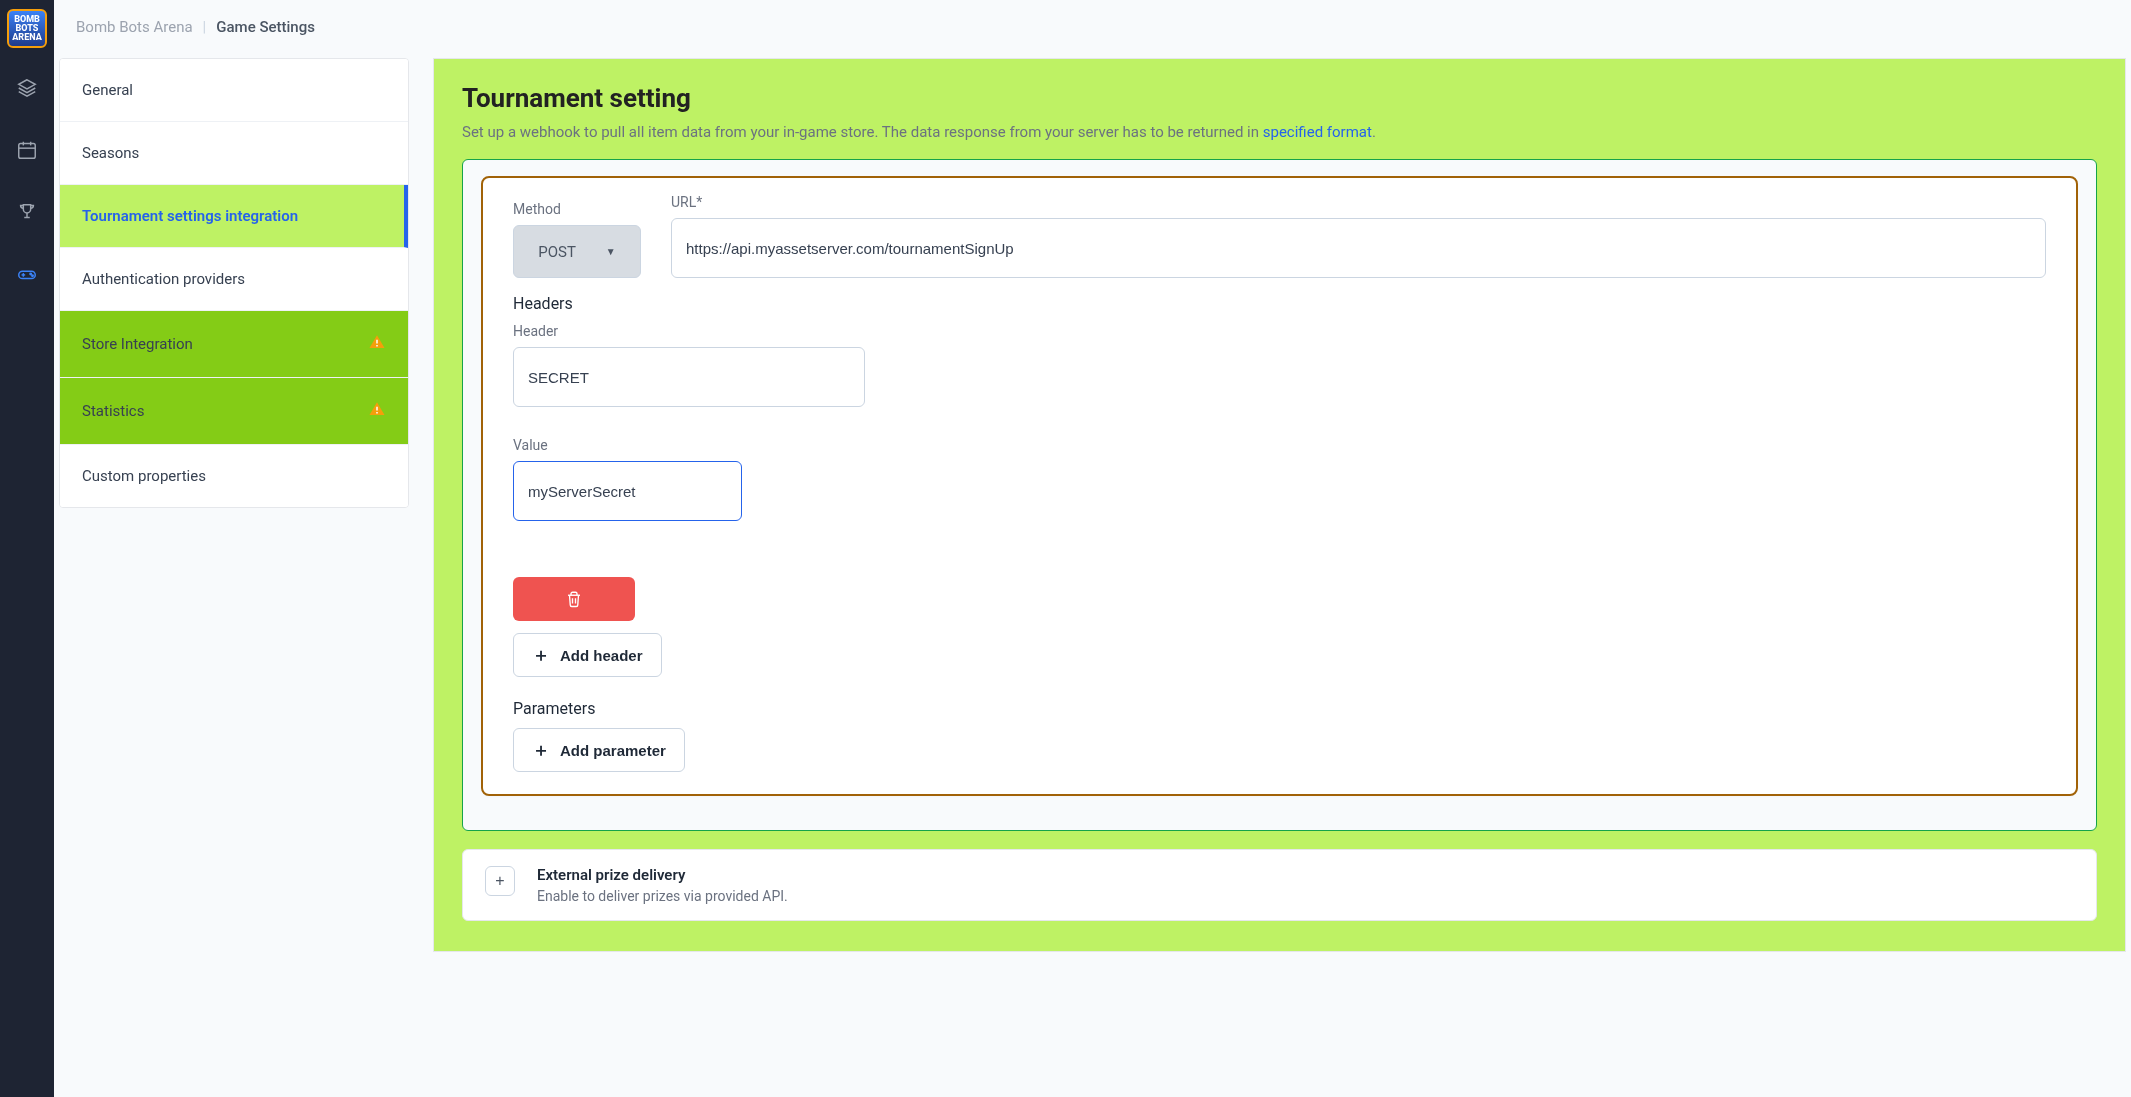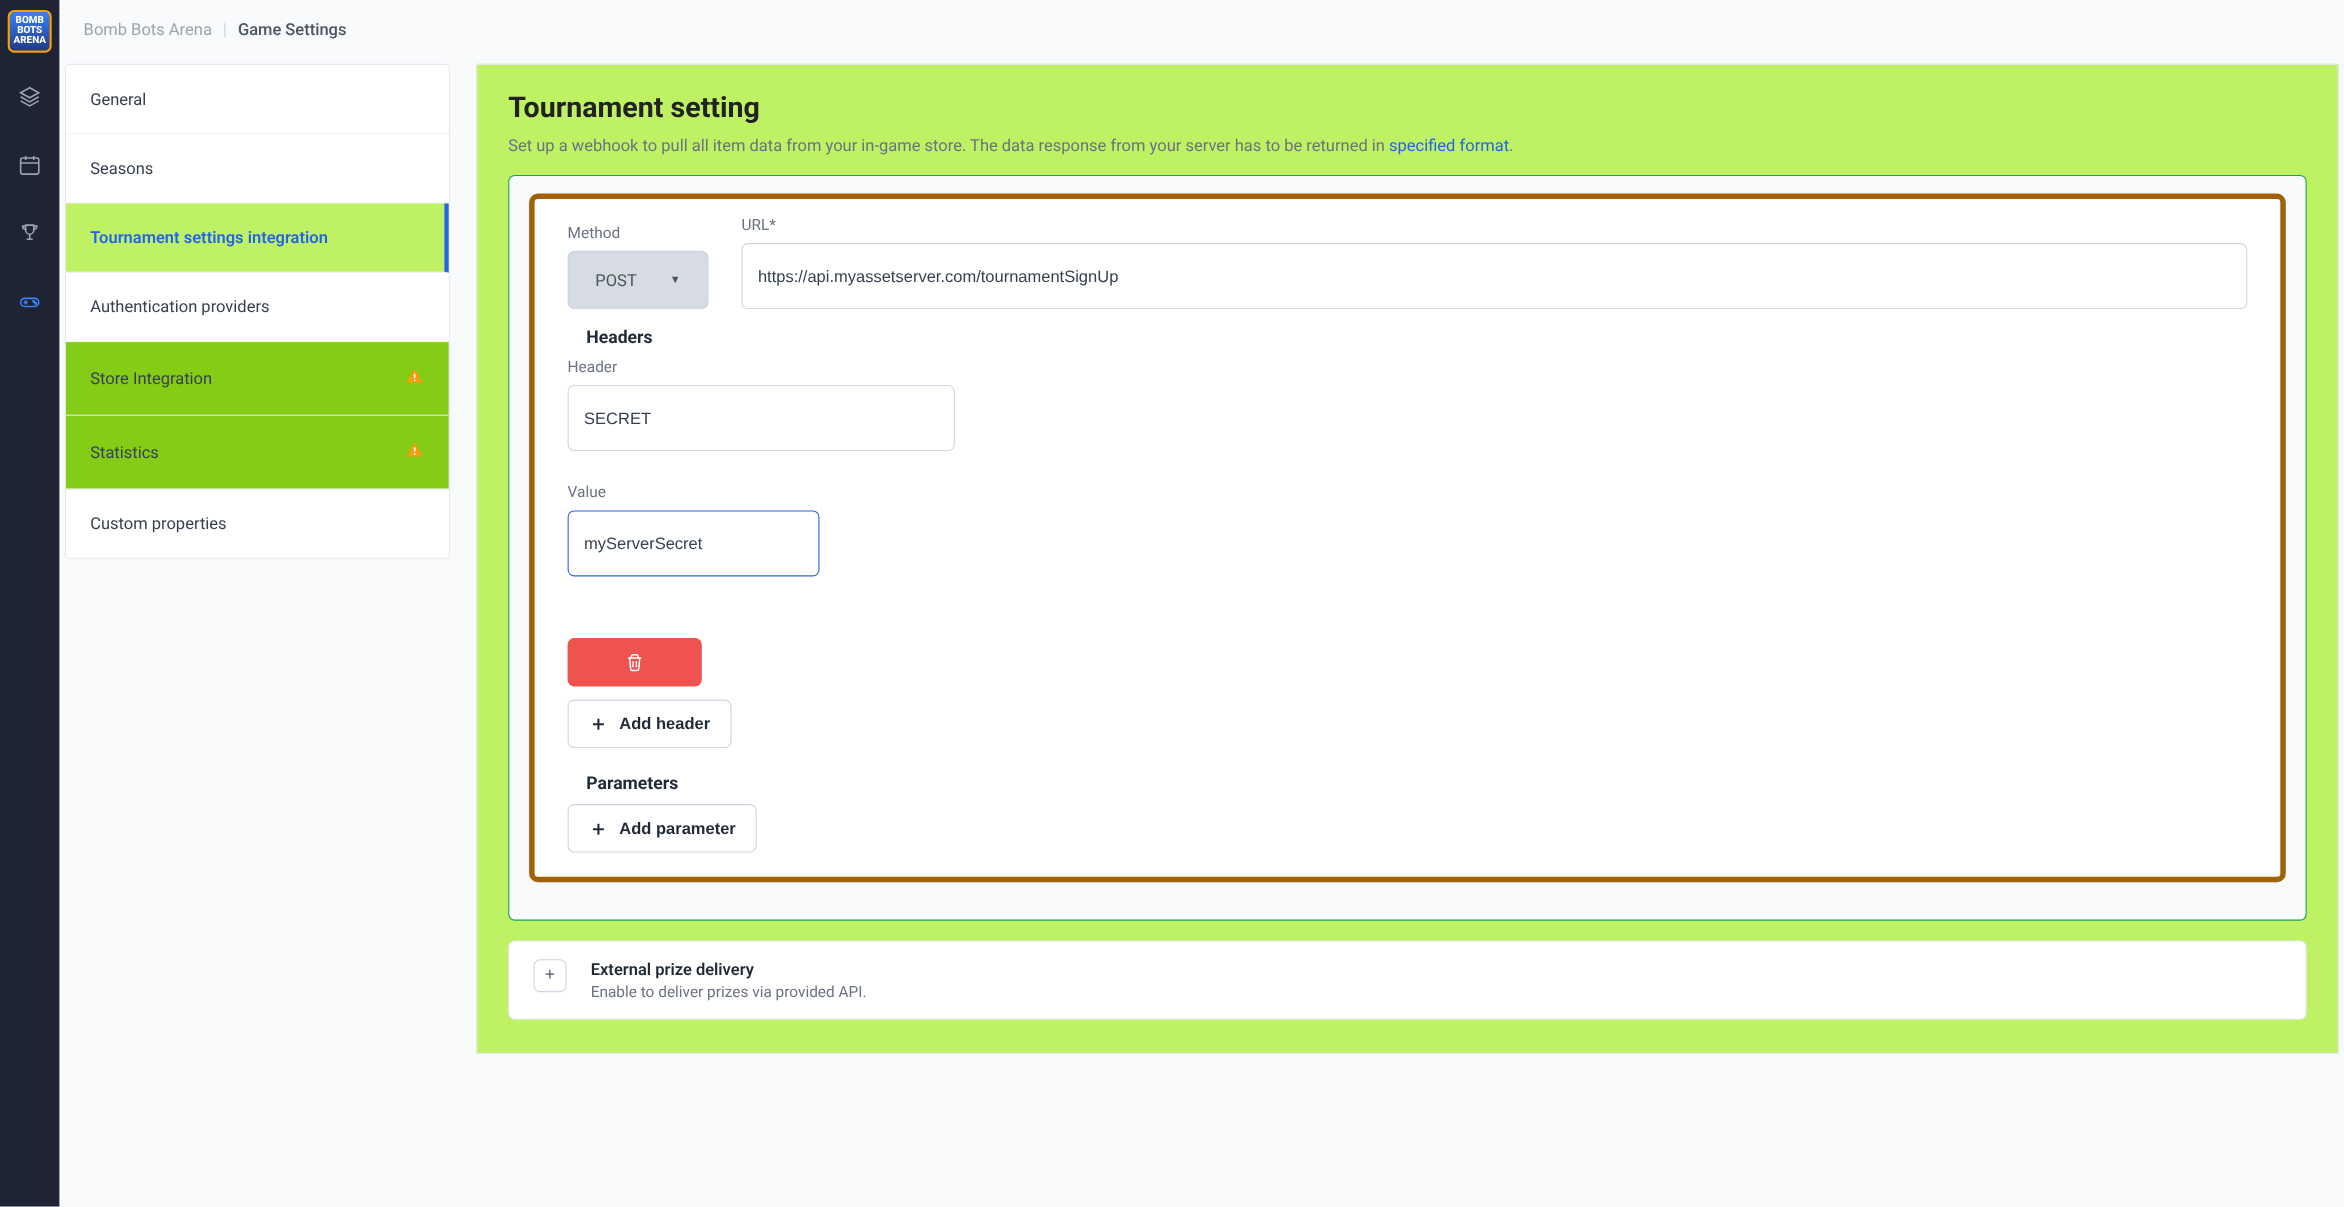--- a/index.html
+++ b/index.html
@@ -37,30 +37,30 @@
   .panel h1 { font-size: 26px; font-weight:700; color:#222; margin-bottom:10px; }
   .panel .subtitle { font-size:15px; color:#6b7280; margin-bottom:18px; }
   .panel .subtitle a { color:#2563eb; text-decoration:none; }
 
   .enabled-box { border:1.5px solid #16a34a; border-radius:6px; background:#f8fafc; padding: 16px 18px 20px; margin-bottom:18px; }
   .eb-head { display:flex; align-items:flex-start; gap:22px; margin-bottom:14px; }
   .eb-head .badge { color:#16a34a; font-weight:700; font-size:15px; padding-top:2px; }
   .eb-head .titleblock .t { font-weight:600; font-size:15px; color:#1f2937; }
   .eb-head .titleblock .d { font-size:14px; color:#6b7280; margin-top:4px; }
 
-  .form-card { background:#fff; border:5px solid #a16207; border-radius:8px; padding: 16px 30px 8px; margin-bottom:14px; box-shadow: 0 1px 2px rgba(0,0,0,0.02); }
+  .form-card { background:#fff; border:2px solid #a16207; border-radius:8px; padding: 16px 30px 8px; margin-bottom:14px; box-shadow: 0 1px 2px rgba(0,0,0,0.02); }
 
   .row { display:flex; gap:30px; align-items:flex-end; margin-bottom:16px; }
   .field label { display:block; font-size:14px; color:#6b7280; margin-bottom:8px; }
   .select { width:128px; }
   .select .sel { height:53px; background:#d7dce2; border:1px solid #cbd5e1; border-radius:6px; display:flex; align-items:center; justify-content:center; gap:30px; color:#4b5563; font-size:15px; cursor:pointer; }
   .url { flex:1; }
   input.txt { width:100%; height:60px; border:1px solid #cbd5e1; border-radius:6px; padding:0 14px; font-size:15px; color:#374151; background:#fff; outline:none; }
 
-  .section-h { font-weight:700; font-size:16px; color:#1f2937; margin: 8px 17px 10px; }
+  .section-h { font-weight:400; font-size:16px; color:#1f2937; margin: 8px 0 10px; }
   .hv-row { display:flex; gap:30px; align-items:flex-start; margin-bottom:12px;flex-direction:column; }
   .hv-row .field { flex:1; }
   .hv-row .hv-header { width:352px; flex:none; }
   .hv-row .del { flex:none; }
 
   .btn-del { width:122px; height:44px; background:#ef5350; border:none; border-radius:6px; display:flex; align-items:center; justify-content:center; color:#fff; cursor:pointer; }
   .btn-del svg { width:18px; height:18px; stroke:#fff; fill:none; stroke-width:1.8; }
 
   .btn-outline { height:44px; padding: 0 18px; background:#fff; border:1px solid #cbd5e1; border-radius:6px; font-size:15px; font-weight:600; color:#1f2937; display:inline-flex; align-items:center; gap:10px; cursor:pointer; }
   .btn-outline .plus { font-size:18px; font-weight:700; }

